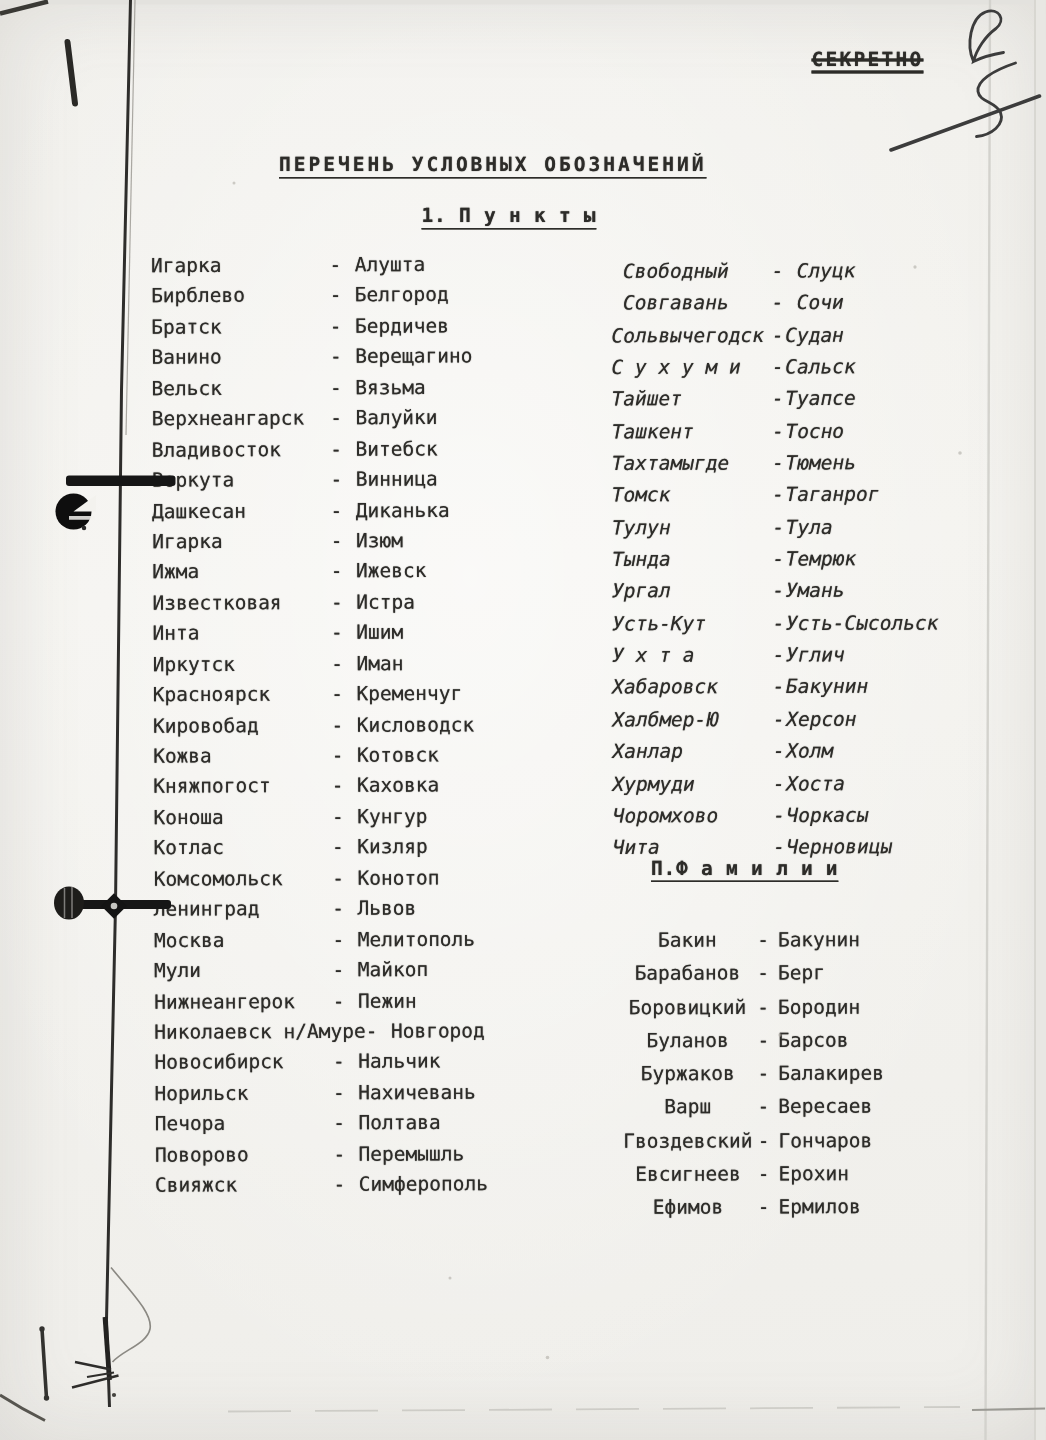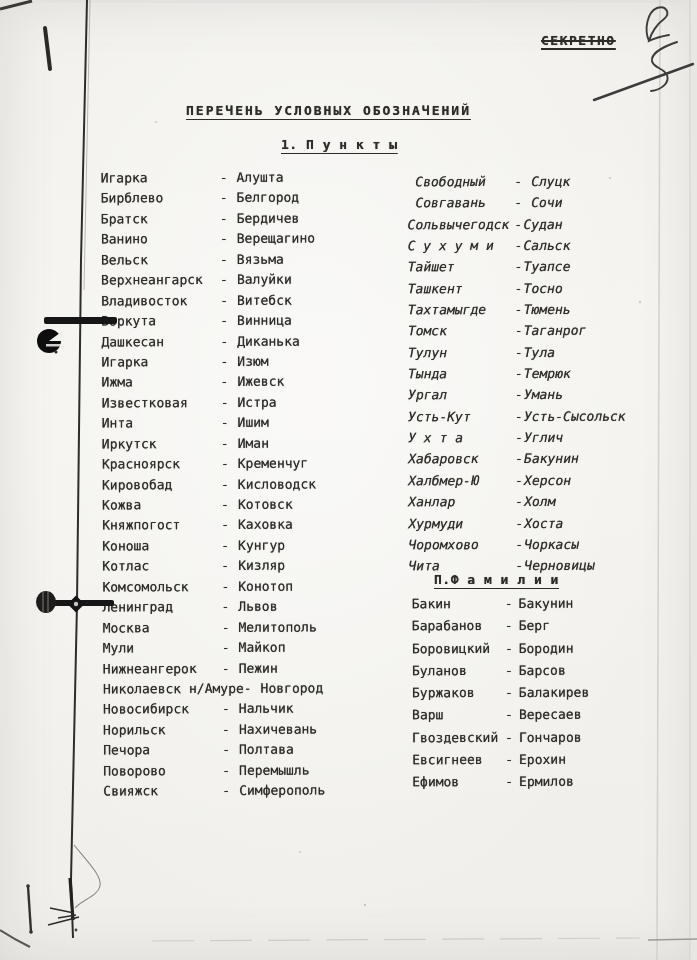--- a/index.html
+++ b/index.html
@@ -43,21 +43,21 @@
   .row{display:flex;align-items:baseline;}
   .n1,.n2,.dash{white-space:pre;}
   .col-left{left:102px;top:170px;transform:rotate(-0.25deg);}
   .col-left .row{height:20.45px;}
   .col-left .n1{min-width:119px;}
   .col-left .dash{margin-right:9px;}
   .col-right{left:408px;top:174px;transform:rotate(-0.15deg);}
   .col-right .row{height:21.35px;font-style:italic;}
   .col-right .n1{min-width:107px;}
   .col-right .dash{margin-right:1px;}
-  .col-surnames{left:412px;top:596px;transform:rotate(-0.15deg);}
+  .col-surnames{left:412px;top:620px;transform:rotate(-0.15deg);text-align:center;}
   .col-surnames .row{height:22.3px;}
   .col-surnames .n1{min-width:93px;}
   .col-surnames .dash{margin-right:6px;}
 
   .artifacts{position:absolute;inset:0;pointer-events:none;z-index:5;}
 </style>
 </head>
 <body>
 
 <div class="page ink">

